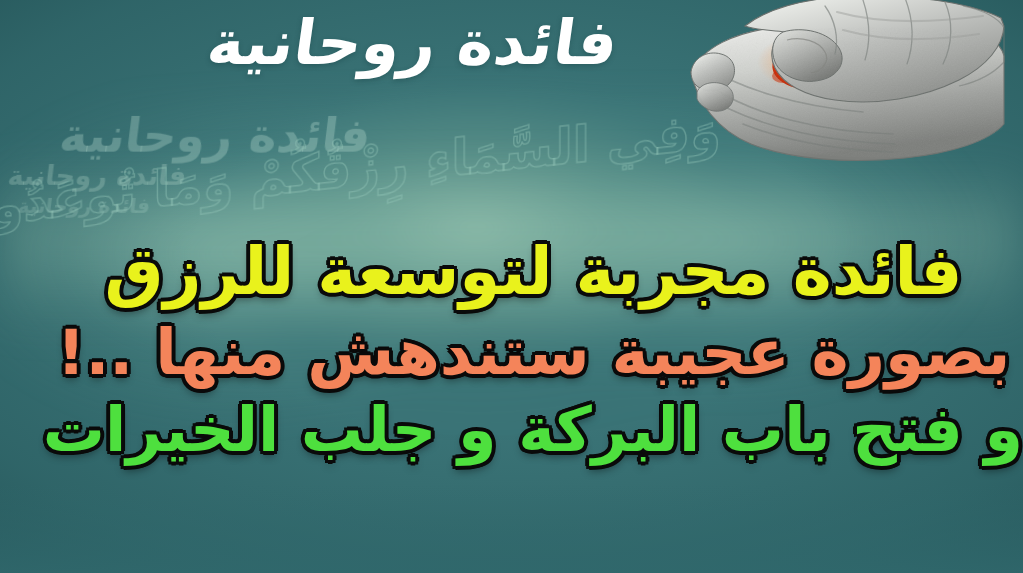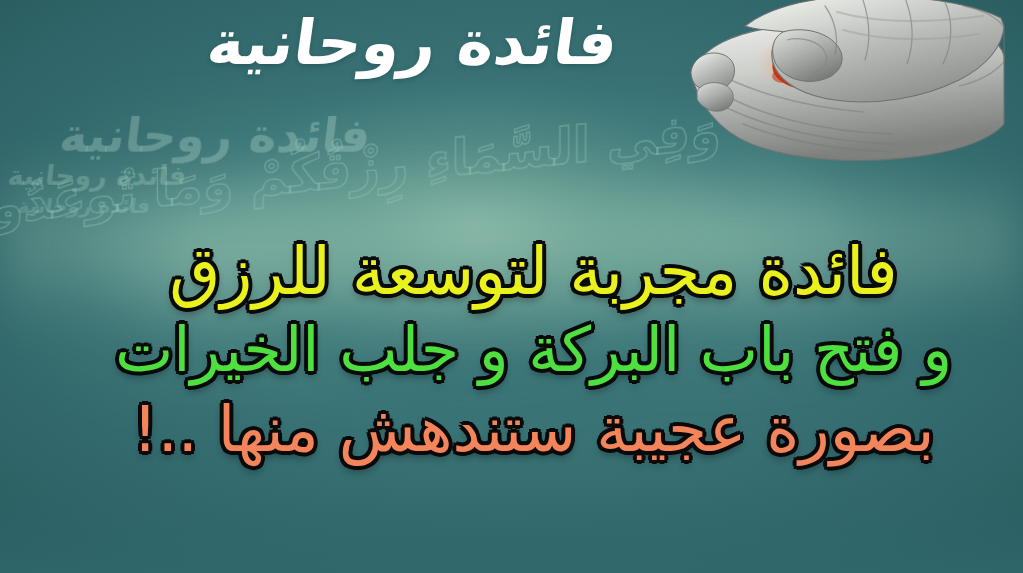--- a/index.html
+++ b/index.html
@@ -115,21 +115,21 @@
   .message {
     position: absolute;
     left: 0;
     right: 0;
     top: 236px;
     text-align: center;
   }
   .msg-line {
     display: block;
     white-space: nowrap;
-    font-weight: 400;
+    font-weight: 700;
     line-height: 1.08;
     letter-spacing: 0px;
     text-shadow:
       -3px -3px 0 #0a0a0a, 3px -3px 0 #0a0a0a,
       -3px  3px 0 #0a0a0a, 3px  3px 0 #0a0a0a,
        0px -4px 0 #0a0a0a, 0px  4px 0 #0a0a0a,
       -4px  0px 0 #0a0a0a, 4px  0px 0 #0a0a0a,
        0 5px 9px rgba(0,0,0,0.45);
     padding-left: 44px;
   }
@@ -251,17 +251,17 @@
       <path d="M276,10 C296,14 312,22 317,32 L317,66 C306,78 290,86 272,90" fill="none" stroke="#787d7a" stroke-width="1.2" opacity="0.6"></path>
 
       <rect x="0" y="0" width="318" height="172" filter="url(#grain)" fill="#888" opacity="0.28" clip-path="url(#palmClip)"></rect>
     </svg>
   </div>
 
   <div class="title">فائدة روحانية</div>
 
   <div class="message">
     <span class="msg-line msg-line-1">فائدة مجربة لتوسعة للرزق</span>
+    <span class="msg-line msg-line-3">بصورة عجيبة ستندهش منها ..!</span>
     <span class="msg-line msg-line-2">و فتح باب البركة و جلب الخيرات</span>
-    <span class="msg-line msg-line-3">بصورة عجيبة ستندهش منها ..!</span>
   </div>
 
 </div>
 
 </body></html>

